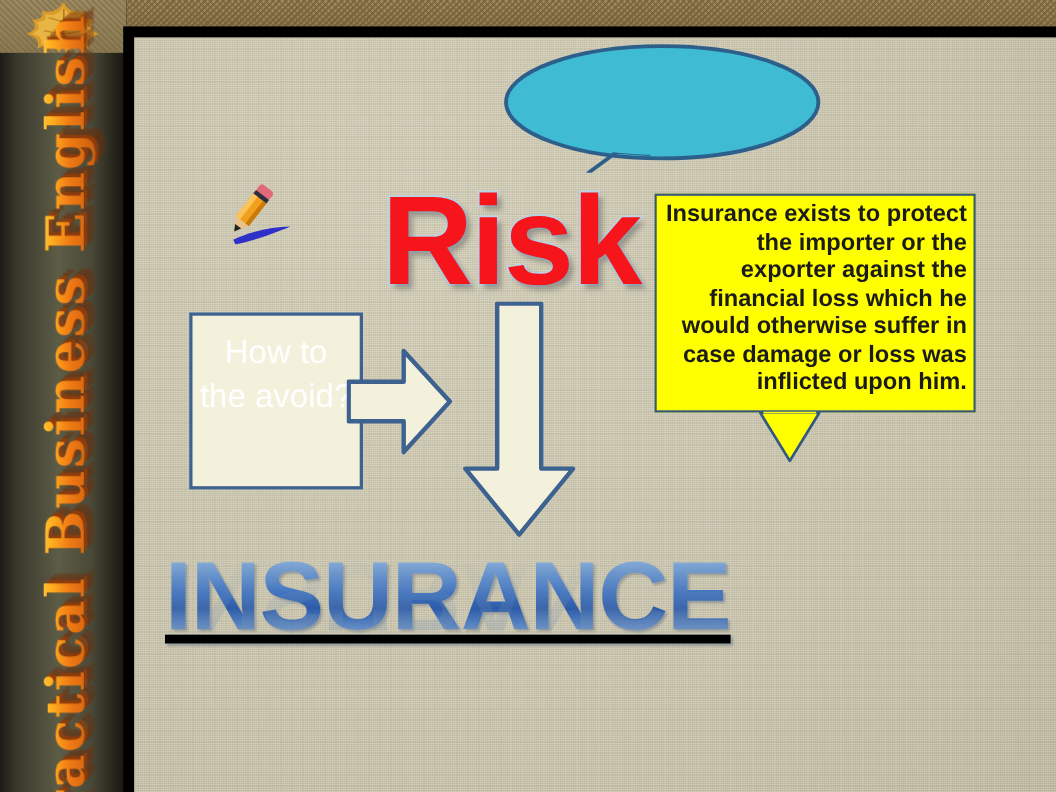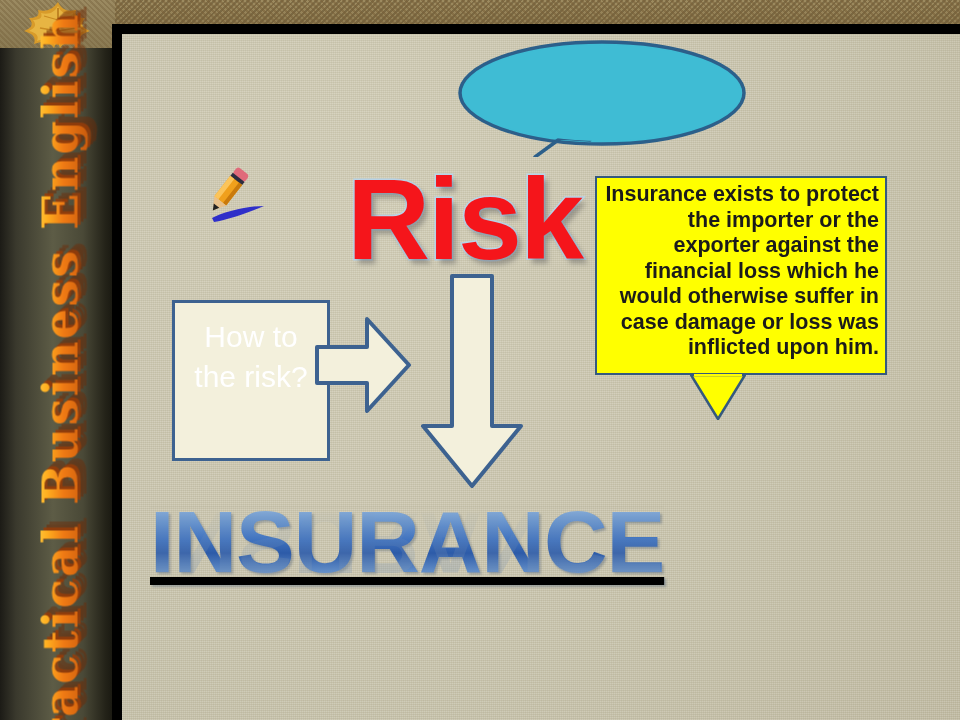--- a/index.html
+++ b/index.html
@@ -133,21 +133,20 @@
   #avoid-box{
     position:absolute; left:50px; top:250px;
     width:158px; height:161px;
     background:#f3f0dc;
     border:3px solid #3d6290;
     color:#ffffff;
     font-size:30px; line-height:40px;
     text-align:center;
     padding-top:14px;
     font-family:"Liberation Sans", sans-serif;
-    margin-top:16px;
   }
 
   
   #arrow-right{ position:absolute; left:193px; top:282px; }
   #arrow-down { position:absolute; left:298px; top:240px; }
 
   
   #insurance-wrap{
     position:absolute; left:28px; top:462px;
     width:640px; height:200px;text-decoration:underline;
@@ -242,21 +241,21 @@
       <div id="callout">
         <div id="callout-box">Insurance exists to protect the importer or the exporter against the financial loss which he would otherwise suffer in case damage or loss was inflicted upon him.</div>
         <svg id="callout-tail" width="56" height="46" viewBox="0 0 56 46" xmlns="http://www.w3.org/2000/svg">
           <path d="M1 1 L55 1 L28 45 Z" fill="#ffff00" stroke="#35597e" stroke-width="2.5" stroke-linejoin="round"></path>
           <path d="M4 0 L52 0 L52 2 L4 2 Z" fill="#ffff00"></path>
         </svg>
       </div>
 
       <div id="avoid-box">
         <div>How to</div>
-        <div>the risk?</div>
+        <div>the avoid?</div>
       </div>
 
       <div id="arrow-right">
         <svg width="96" height="98" viewBox="0 0 96 98" xmlns="http://www.w3.org/2000/svg">
           <path d="M2 31 L52 31 L52 3 L94 49 L52 95 L52 67 L2 67 Z" fill="#f3f0dc" stroke="#3d6290" stroke-width="4" stroke-linejoin="round"></path>
         </svg>
       </div>
 
       <div id="arrow-down">
         <svg width="104" height="215" viewBox="0 0 104 215" xmlns="http://www.w3.org/2000/svg">

